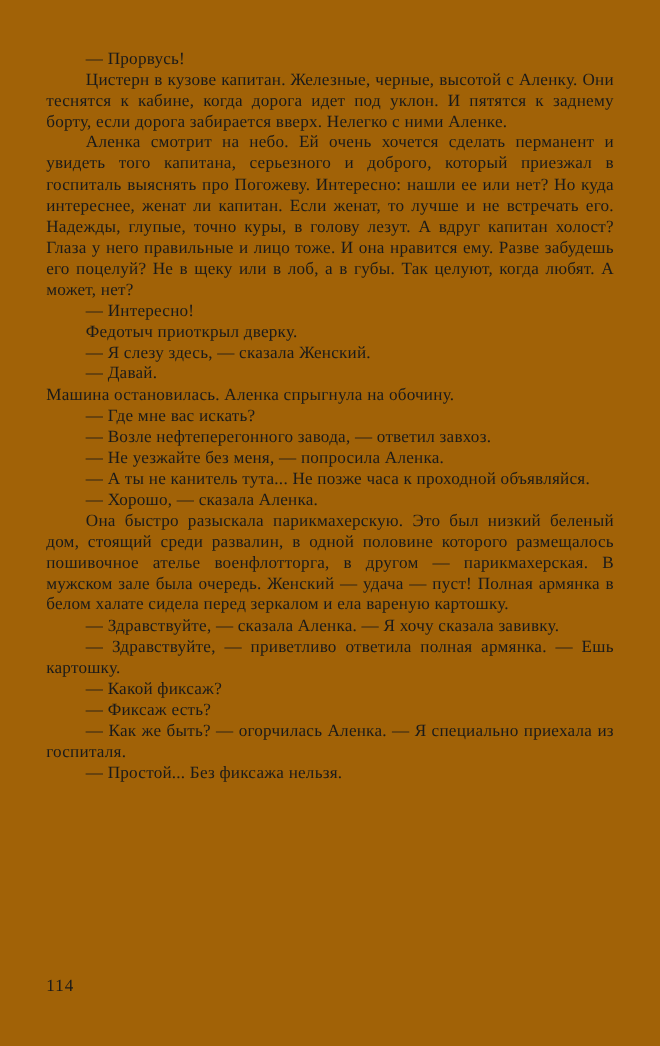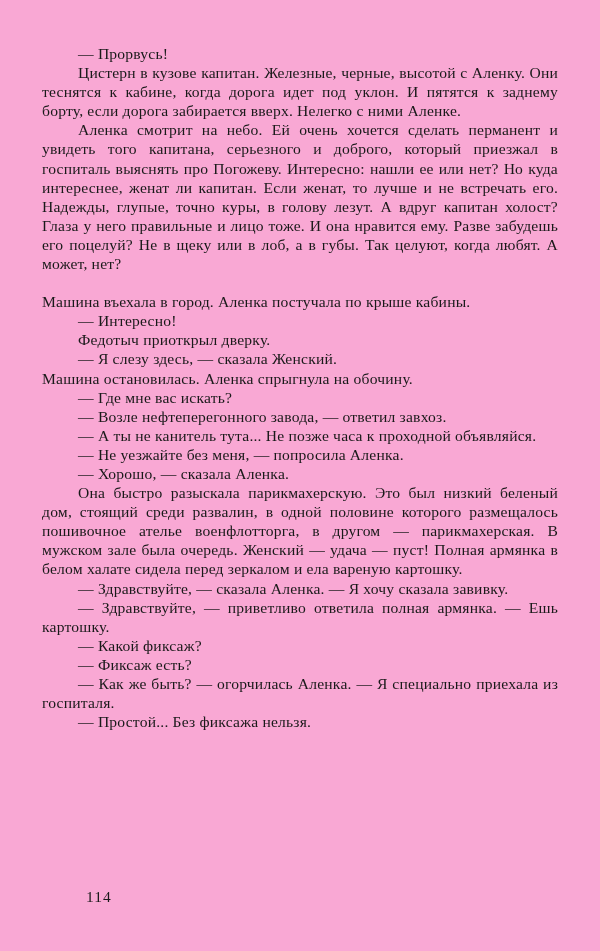--- a/index.html
+++ b/index.html
@@ -5,21 +5,21 @@
   html, body {
     margin: 0;
     padding: 0;
     background: #e9e8e4;
   }
   .page {
     position: relative;
     width: 600px;
     height: 951px;
     margin: 0 auto;
-    background: #f9a8d4;
+    background: #a16207;
     box-sizing: border-box;
     padding: 44px 42px 60px 42px;
     font-family: "Liberation Serif", "DejaVu Serif", serif;
     color: #1a1a1a;
     overflow: hidden;
   }
   .text-block {
     width: 516px;
   }
   p.para {
@@ -38,40 +38,39 @@
   p.para.section-break {
     margin-top: 19px;
   }
   .page-number {
     position: absolute;
     left: 42px;
     top: 888px;
     font-size: 15.5px;
     letter-spacing: 1px;
     color: #1a1a1a;
-    margin-left: 44px;
   }
 </style>
 </head>
 <body>
 
 <main class="page">
   <div class="text-block">
     <p class="para">— Прорвусь!</p>
     <p class="para">Цистерн в кузове капитан. Железные, черные, высотой с Аленку. Они теснятся к кабине, когда дорога идет под уклон. И пятятся к заднему борту, если дорога забирается вверх. Нелегко с ними Аленке.</p>
     <p class="para">Аленка смотрит на небо. Ей очень хочется сделать перманент и увидеть того капитана, серьезного и доброго, который приезжал в госпиталь выяснять про Погожеву. Интересно: нашли ее или нет? Но куда интереснее, женат ли капитан. Если женат, то лучше и не встречать его. Надежды, глупые, точно куры, в голову лезут. А вдруг капитан холост? Глаза у него правильные и лицо тоже. И она нравится ему. Разве забудешь его поцелуй? Не в щеку или в лоб, а в губы. Так целуют, когда любят. А может, нет?</p>
-    <p class="para noindent section-break">Машина въехала в город. Аленка постучала по крыше кабины.</p>
     <p class="para">— Интересно!</p>
     <p class="para">Федотыч приоткрыл дверку.</p>
     <p class="para">— Я слезу здесь, — сказала Женский.</p>
+    <p class="para">— Давай.</p>
     <p class="para noindent">Машина остановилась. Аленка спрыгнула на обочину.</p>
     <p class="para">— Где мне вас искать?</p>
     <p class="para">— Возле нефтеперегонного завода, — ответил завхоз.</p>
+    <p class="para">— Не уезжайте без меня, — попросила Аленка.</p>
     <p class="para">— А ты не канитель тута... Не позже часа к проходной объявляйся.</p>
-    <p class="para">— Не уезжайте без меня, — попросила Аленка.</p>
     <p class="para">— Хорошо, — сказала Аленка.</p>
     <p class="para">Она быстро разыскала парикмахерскую. Это был низкий беленый дом, стоящий среди развалин, в одной половине которого размещалось пошивочное ателье военфлотторга, в другом — парикмахерская. В мужском зале была очередь. Женский — удача — пуст! Полная армянка в белом халате сидела перед зеркалом и ела вареную картошку.</p>
     <p class="para">— Здравствуйте, — сказала Аленка. — Я хочу сказала завивку.</p>
     <p class="para">— Здравствуйте, — приветливо ответила полная армянка. — Ешь картошку.</p>
     <p class="para">— Какой фиксаж?</p>
     <p class="para">— Фиксаж есть?</p>
     <p class="para">— Как же быть? — огорчилась Аленка. — Я специально приехала из госпиталя.</p>
     <p class="para">— Простой... Без фиксажа нельзя.</p>
   </div>
   <div class="page-number">114</div>

